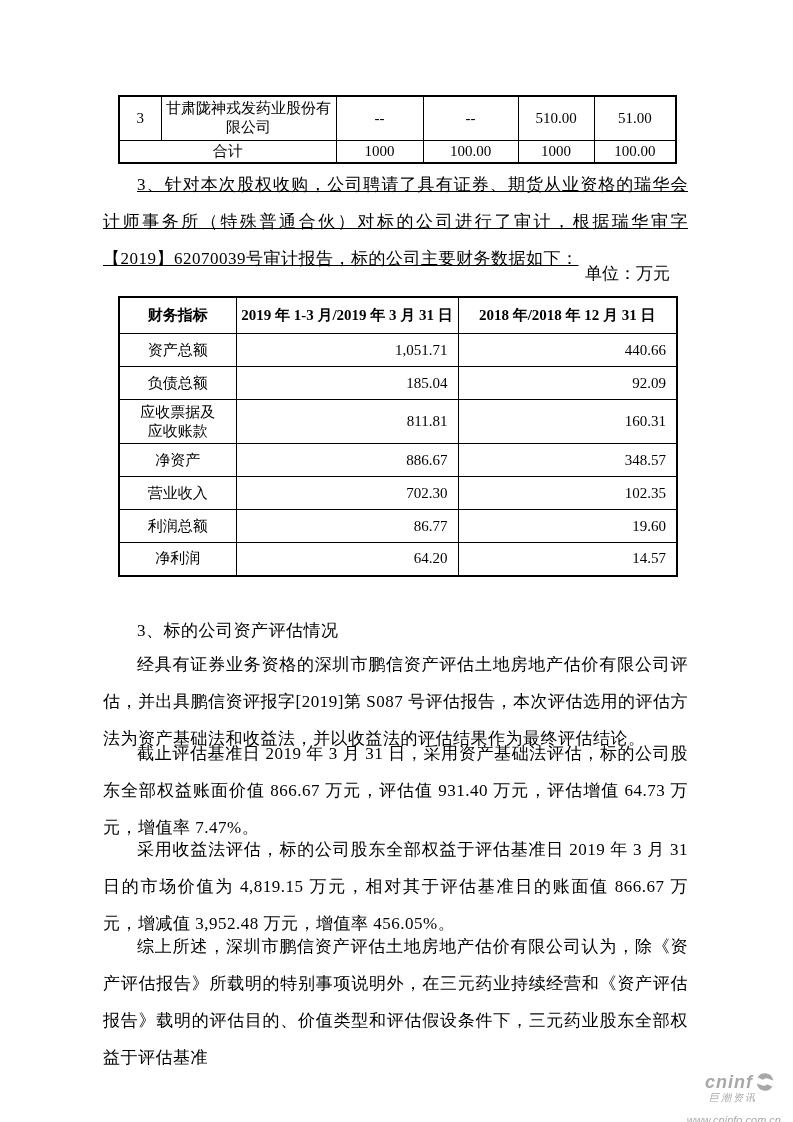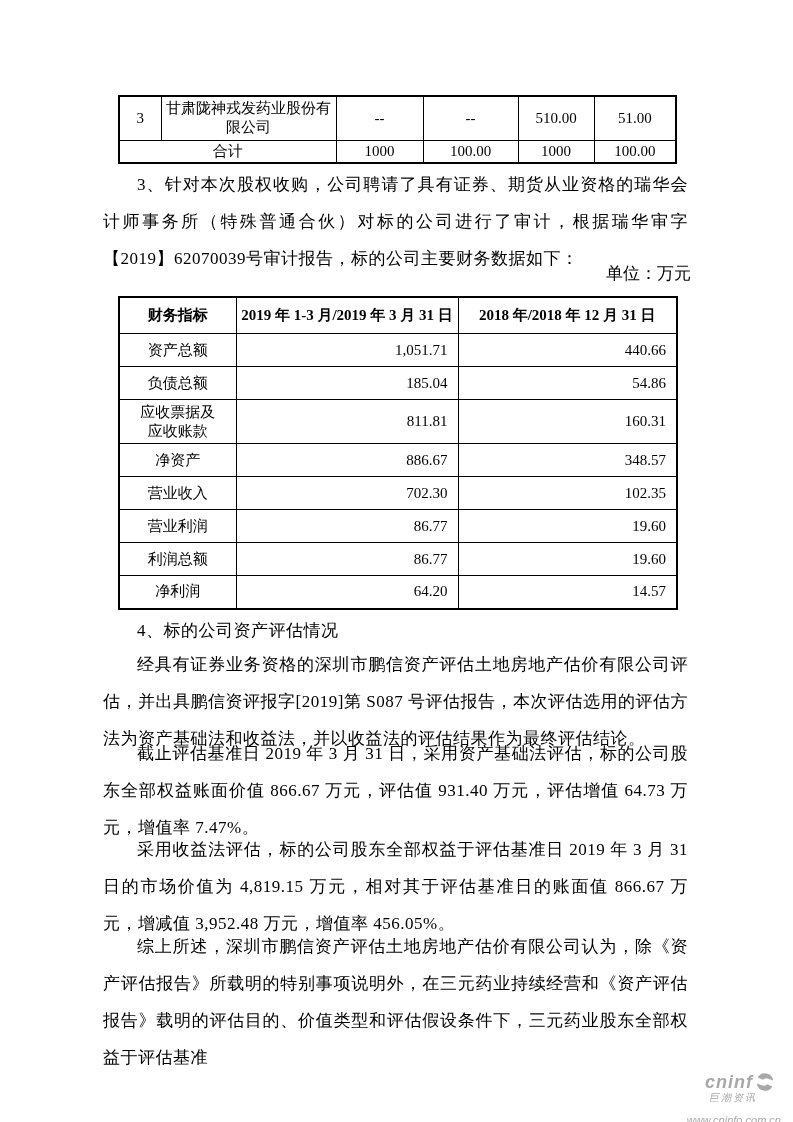--- a/index.html
+++ b/index.html
@@ -34,21 +34,21 @@
   .fin-table td.num { text-align:right; padding-right:10px; }
 
   
   .para {
     position:absolute; left:103px; width:585px;
     font-size:17px; line-height:37px;
     text-align:justify; text-indent:34px;
     letter-spacing:0.5px;
   }
   .unit-label {
-    position:absolute; right:102px; top:261px;
+    position:absolute; right:123px; top:261px;
     font-size:17px; line-height:26px;
   }
 
   
   .logo {
     position:absolute; right:8px; top:1072px;
     width:160px; text-align:right;
     color:#a8a8a8;
     font-family:"Liberation Sans","DejaVu Sans",sans-serif;
     line-height:1.05;
@@ -86,21 +86,21 @@
     <tr class="row-total">
       <td colspan="2">合计</td>
       <td>1000</td>
       <td>100.00</td>
       <td>1000</td>
       <td>100.00</td>
     </tr>
   </tbody>
     </table>
 
-  <div class="para" style="top:166px;">3、针对本次股权收购，公司聘请了具有证券、期货从业资格的瑞华会计师事务所（特殊普通合伙）对标的公司进行了审计，根据瑞华审字【2019】62070039号审计报告，标的公司主要财务数据如下：</div>
+  <div class="para" style="top:166px;text-decoration:underline;">3、针对本次股权收购，公司聘请了具有证券、期货从业资格的瑞华会计师事务所（特殊普通合伙）对标的公司进行了审计，根据瑞华审字【2019】62070039号审计报告，标的公司主要财务数据如下：</div>
 
   <div class="unit-label">单位：万元</div>
 
   <table class="doc-table fin-table">
     <colgroup>
       <col style="width:117px">
         <col style="width:222px">
         <col style="width:219px">
     </colgroup>
     <tbody>
@@ -110,56 +110,51 @@
       <th>2018 年/2018 年 12 月 31 日</th>
     </tr>
     <tr>
       <td class="ind">资产总额</td>
       <td class="num">1,051.71</td>
       <td class="num">440.66</td>
     </tr>
     <tr>
       <td class="ind">负债总额</td>
       <td class="num">185.04</td>
-      <td class="num">54.86</td>
+      <td class="num">92.09</td>
     </tr>
     <tr class="tall">
       <td class="ind">应收票据及应收账款</td>
       <td class="num">811.81</td>
       <td class="num">160.31</td>
     </tr>
     <tr>
       <td class="ind">净资产</td>
       <td class="num">886.67</td>
       <td class="num">348.57</td>
     </tr>
     <tr>
       <td class="ind">营业收入</td>
       <td class="num">702.30</td>
       <td class="num">102.35</td>
     </tr>
     <tr>
-      <td class="ind">营业利润</td>
-      <td class="num">86.77</td>
-      <td class="num">19.60</td>
-    </tr>
-    <tr>
       <td class="ind">利润总额</td>
       <td class="num">86.77</td>
       <td class="num">19.60</td>
     </tr>
     <tr>
       <td class="ind">净利润</td>
       <td class="num">64.20</td>
       <td class="num">14.57</td>
     </tr>
   </tbody>
     </table>
 
-  <div class="para" style="top:612px;">4、标的公司资产评估情况</div>
+  <div class="para" style="top:612px;">3、标的公司资产评估情况</div>
   <div class="para" style="top:646px;">经具有证券业务资格的深圳市鹏信资产评估土地房地产估价有限公司评估，并出具鹏信资评报字[2019]第 S087 号评估报告，本次评估选用的评估方法为资产基础法和收益法，并以收益法的评估结果作为最终评估结论。</div>
   <div class="para" style="top:735px;">截止评估基准日 2019 年 3 月 31 日，采用资产基础法评估，标的公司股东全部权益账面价值 866.67 万元，评估值 931.40 万元，评估增值 64.73 万元，增值率 7.47%。</div>
   <div class="para" style="top:831px;">采用收益法评估，标的公司股东全部权益于评估基准日 2019 年 3 月 31 日的市场价值为 4,819.15 万元，相对其于评估基准日的账面值 866.67 万元，增减值 3,952.48 万元，增值率 456.05%。</div>
   <div class="para" style="top:928px;">综上所述，深圳市鹏信资产评估土地房地产估价有限公司认为，除《资产评估报告》所载明的特别事项说明外，在三元药业持续经营和《资产评估报告》载明的评估目的、价值类型和评估假设条件下，三元药业股东全部权益于评估基准</div>
 
   <div class="logo">
     <div class="logo-row">
       <span class="logo-word">cninf</span>
       <svg class="logo-swirl" viewBox="0 0 24 24">
         <path fill="#a8a8a8" d="M21.8 10.2 A10 10 0 0 0 3.2 6.6 L9.5 9.4 A5.8 5.8 0 0 1 15.9 8.1 Z"></path>

